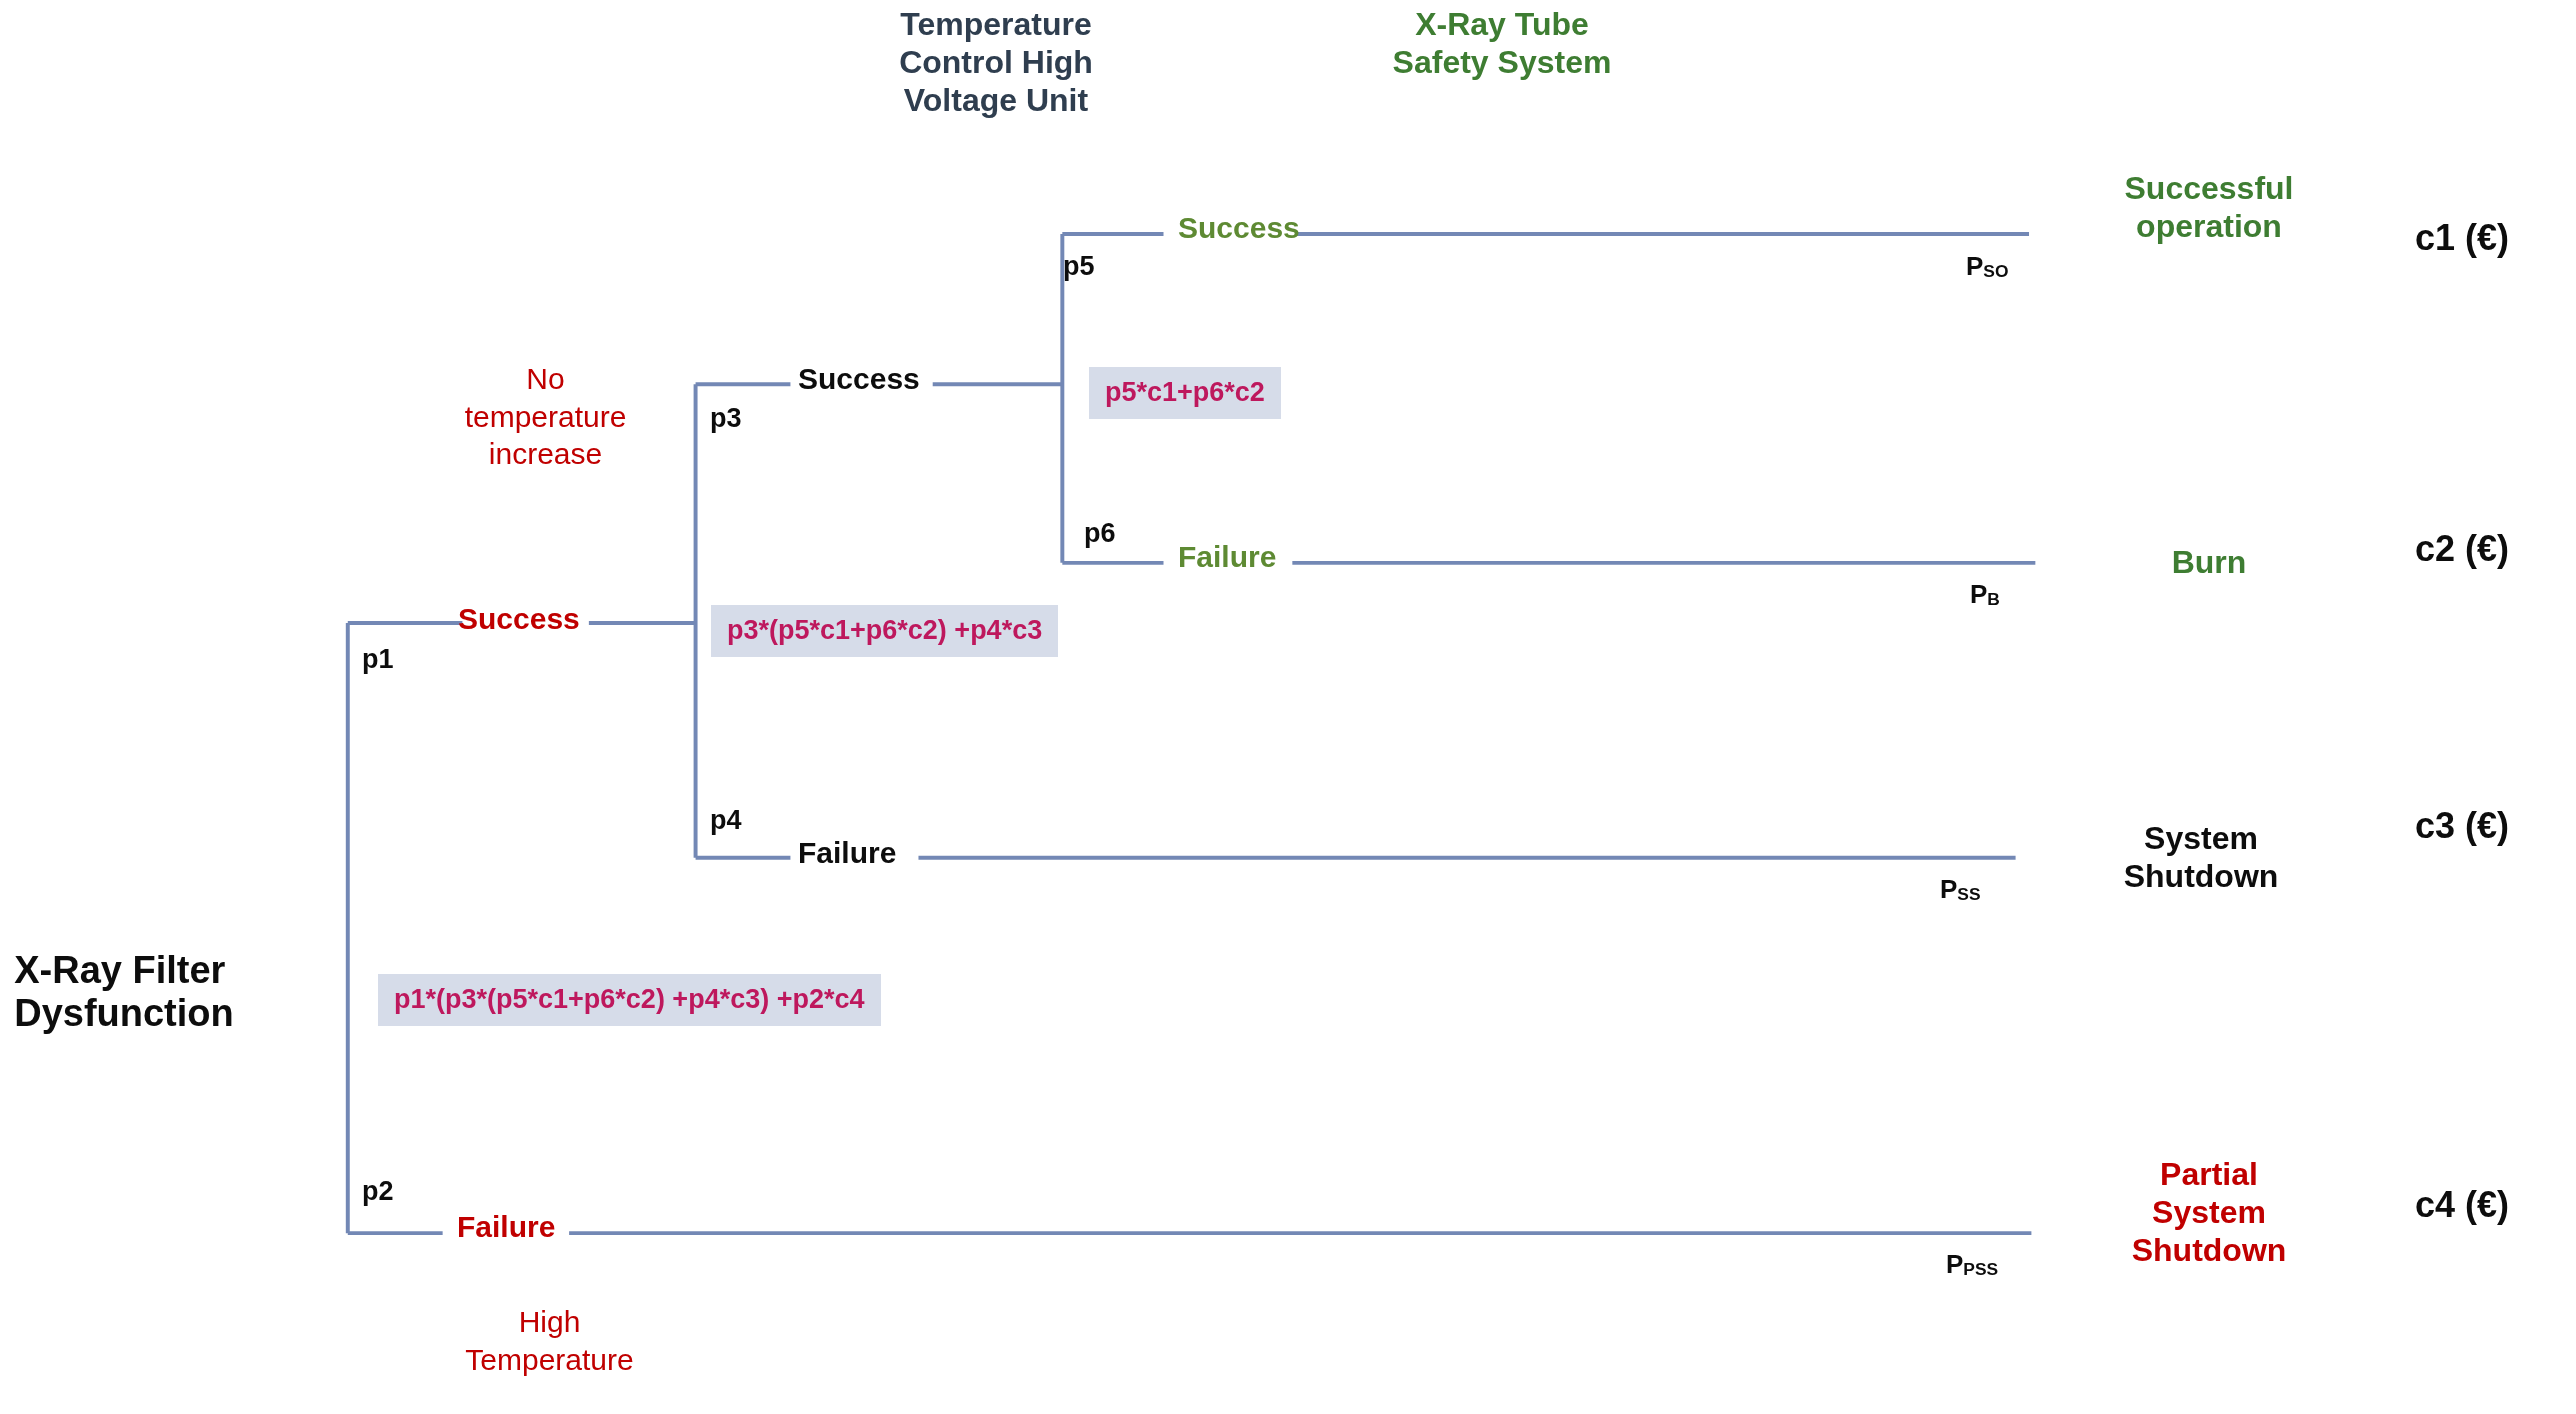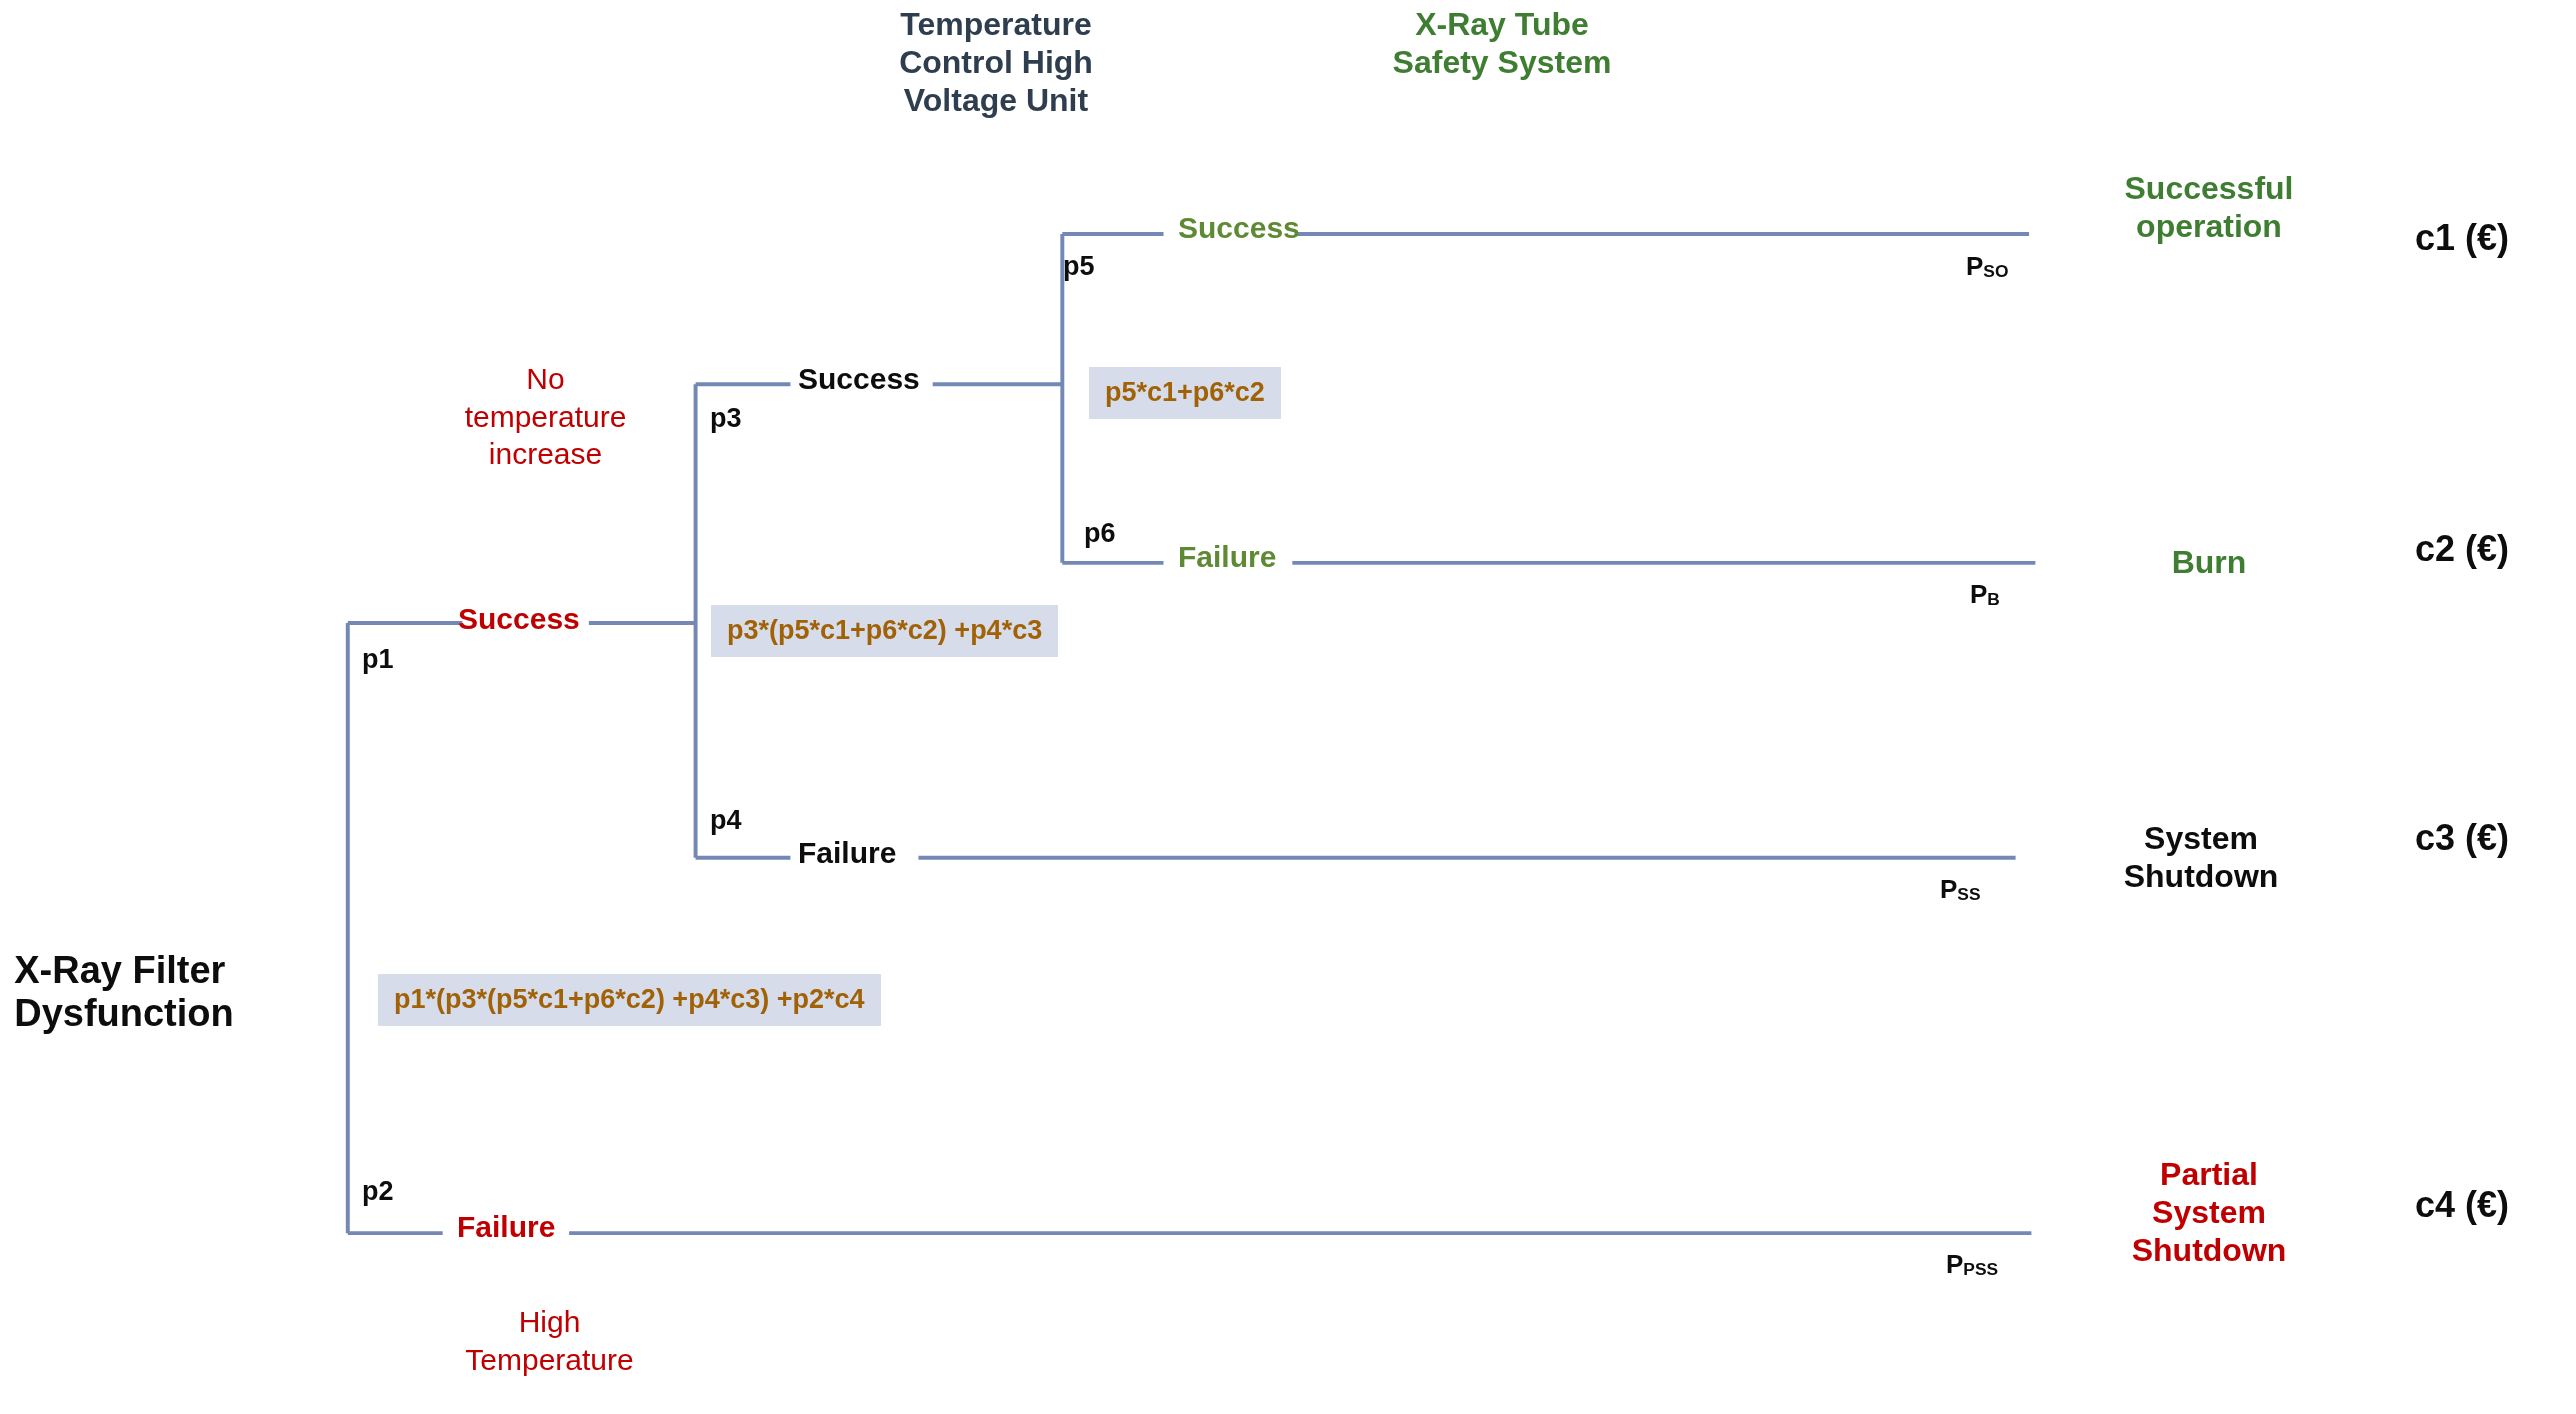--- a/index.html
+++ b/index.html
@@ -66,21 +66,21 @@
     text-align: center;
     font-weight: normal;
     white-space: pre-line;
     line-height: 1.25;
   }
 
   
   .formula {
     position: absolute;
     background: #D6DCE9;
-    color: #a16207;
+    color: #be185d;
     font-weight: bold;
     font-size: 27px;
     padding: 9.5px 16px 11px 16px;
     white-space: nowrap;
   }
 
   
   .psym {
     position: absolute;
     font-weight: bold;
@@ -217,17 +217,17 @@
 operation</div>
   <div class="outcome out-green" style="left:2063px; top:544px; width:292px;">Burn</div>
   <div class="outcome out-black" style="left:2055px; top:820px; width:292px;">System
 Shutdown</div>
   <div class="outcome out-red" style="left:2063px; top:1156px; width:292px;">Partial
 System
 Shutdown</div>
 
   <div class="cost" style="left:2415px; top:217px;">c1 (€)</div>
   <div class="cost" style="left:2415px; top:528px;">c2 (€)</div>
-  <div class="cost" style="left:2415px; top:805px;margin-top:12px;">c3 (€)</div>
+  <div class="cost" style="left:2415px; top:805px;">c3 (€)</div>
   <div class="cost" style="left:2415px; top:1184px;">c4 (€)</div>
 
 </div>
 
 
 </body></html>

